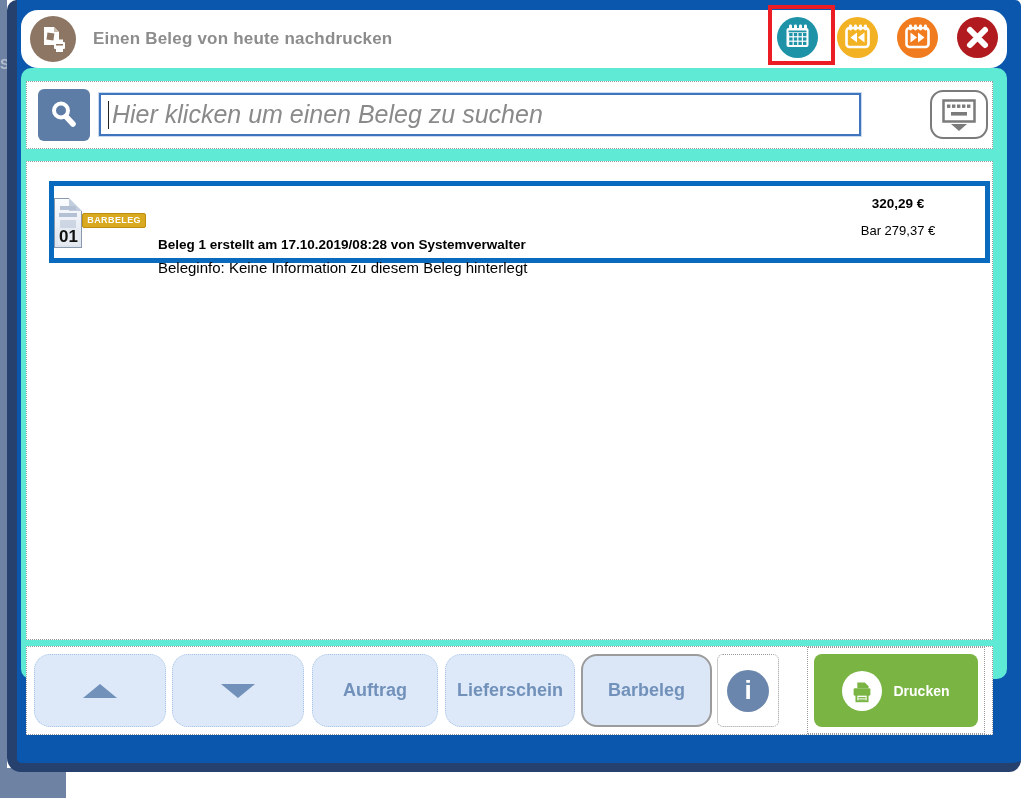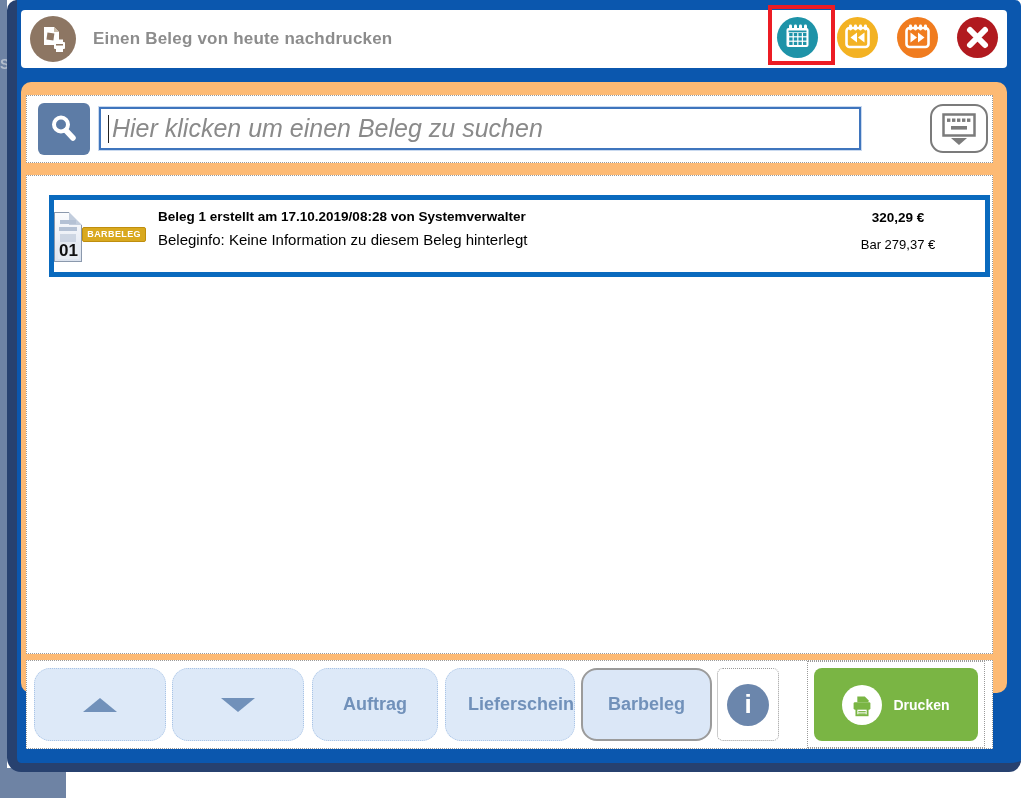--- a/index.html
+++ b/index.html
@@ -10,32 +10,32 @@
   .bg-strip { position:absolute; left:0; top:0; width:7px; height:770px; background:#6e83a4; overflow:visible; }
   .bg-strip .bg-letter { position:absolute; left:0px; top:56px; font-size:14px; font-weight:bold; color:#b3bdcd; }
   .bg-patch { position:absolute; left:0; top:768px; width:66px; height:30px; background:#6e83a4; }
 
   
   .window { position:absolute; left:7px; top:0; width:1014px; height:772px; background:#0b57ae;
             border-left:10px solid #27416f; border-bottom:9px solid #27416f;
             border-radius:10px 6px 12px 14px; }
 
   
-  .titlebar { position:absolute; left:21px; top:10px; width:986px; height:58px; background:#ffffff; border-radius:4px; }
+  .titlebar { position:absolute; left:21px; top:10px; width:986px; height:58px; background:#ffffff; border-radius:17px; }
   .title-icon { position:absolute; left:9px; top:6px; width:46px; height:46px; border-radius:50%; background:#8d7663;
                 display:flex; align-items:center; justify-content:center; }
   .title-text { position:absolute; left:72px; top:0; height:58px; display:flex; align-items:center;
                 font-size:17px; font-weight:bold; color:#8c8c8c; letter-spacing:.2px; }
 
   .toolbar { position:absolute; top:17px; left:777px; display:flex; gap:19px; }
   .tb-btn { width:41px; height:41px; border-radius:50%; display:flex; align-items:center; justify-content:center; }
   .red-box { position:absolute; left:768px; top:5px; width:67px; height:60px; border:4px solid #ec1c24; z-index:60; pointer-events:none; }
 
   
-  .content { position:absolute; left:21px; top:82px; width:986px; height:611px; background:#fdba74; border-radius:10px; }
+  .content { position:absolute; left:21px; top:68px; width:986px; height:611px; background:#5eead4; border-radius:10px; }
 
   .search-area { position:absolute; left:5px; top:13px; width:967px; height:68px; border:1px dotted #9a9a9a; background:#fff; }
   .search-btn { position:absolute; left:11px; top:7px; width:52px; height:52px; background:#5d7ca6; border-radius:6px;
                 display:flex; align-items:center; justify-content:center; }
   .search-input { position:absolute; left:72px; top:11px; width:762px; height:43px; background:#fff;
                   border:2px solid #3f75bd; box-shadow:0 0 0 1px #c9d9ef; display:flex; align-items:center; padding-left:7px; cursor:text; }
   .caret { width:1px; height:28px; background:#222; margin-right:3px; }
   .placeholder { font-style:italic; font-size:25px; color:#8a8a8a; white-space:nowrap; overflow:hidden; }
   .kbd-btn { position:absolute; left:903px; top:8px; width:58px; height:49px; background:#fff;
              border:2px solid #7b7b7b; border-radius:13px; display:flex; flex-direction:column; align-items:center; justify-content:center; }
@@ -47,35 +47,35 @@
           display:flex; align-items:stretch; cursor:pointer; }
   .item-icon-col { width:92px; display:flex; align-items:center; justify-content:center; padding-top:2px; }
   .doc-page { position:relative; width:42px; height:50px; background:linear-gradient(#fbfcfe,#dce3ee); border:1px solid #8b99ad; }
   .doc-fold { position:absolute; right:-1px; top:-1px; width:0; height:0;
               border-style:solid; border-width:0 13px 13px 0; border-color:#fff #fff #c2cddd #fff; }
   .doc-line { position:absolute; left:5px; right:5px; height:4px; background:#b4c1d4; }
   .doc-num { position:absolute; left:3px; bottom:2px; font-size:17px; font-weight:bold; color:#111; background:#e6ebf2; padding:0 1px; line-height:1; }
   .doc-badge { margin-top:-6px; z-index:2; background:#d9a91f; border:1px solid #bf8e0e; border-radius:2px;
                color:#fff; font-size:9px; font-weight:bold; letter-spacing:.4px; padding:1px 4px 2px; }
   .item-text-col { flex:1; padding:9px 6px 6px 12px; display:flex; flex-direction:column; }
-  .item-title { font-size:13.5px; font-weight:bold; color:#000; margin-bottom:7px; }
+  .item-title { font-size:13.5px; font-weight:bold; color:#000; margin-bottom:7px;margin-top:42px; }
   .item-customer { font-size:13px; color:#000; margin-bottom:6px; }
   .item-info { font-size:15px; color:#000; }
   .item-amount-col { width:160px; text-align:center; padding:10px 14px 0 0; }
   .item-amount { font-size:13.5px; font-weight:bold; color:#000; margin-bottom:12px; }
   .item-payment { font-size:13px; color:#000; }
 
   .footer-area { position:absolute; left:5px; top:578px; width:967px; height:89px; border:1px dotted #9a9a9a; background:#fff;
                  display:flex; align-items:center; padding:0 7px; }
   .f-btn { height:73px; background:#dde9f8; border:1px dotted #a9c4e6; border-radius:16px;
            display:flex; align-items:center; justify-content:center;
            color:#7191ba; font-size:18px; font-weight:bold; cursor:pointer; }
   .b-up, .b-down { width:132px; margin-right:6px; }
   .b-auftrag { width:126px; margin-left:2px; margin-right:7px; }
-  .b-lief { width:130px; margin-right:6px;justify-content:flex-end; }
+  .b-lief { width:130px; margin-right:6px; }
   .b-barbeleg { width:131px; background:#dbe7f7; border:2px solid #9b9b9b; }
   .tri-up { width:0; height:0; border-left:17px solid transparent; border-right:17px solid transparent; border-bottom:14px solid #7191ba; }
   .tri-down { width:0; height:0; border-left:17px solid transparent; border-right:17px solid transparent; border-top:14px solid #7191ba; }
   .b-info { width:62px; height:73px; margin-left:5px; background:#fff; border:1px dotted #9a9a9a; border-radius:6px;
             display:flex; align-items:center; justify-content:center; cursor:pointer; }
   .info-circle { width:42px; height:42px; border-radius:50%; background:#6b86ac; color:#fff;
                  display:flex; align-items:center; justify-content:center; font-size:26px; font-weight:bold; }
   .print-wrap { margin-left:auto; border:1px dotted #9a9a9a; background:#fff; padding:6px; }
   .print-btn { width:164px; height:73px; background:#7ab544; border-radius:8px; display:flex; align-items:center; justify-content:center; gap:11px; cursor:pointer; }
   .print-circle { width:40px; height:40px; border-radius:50%; background:#fff; display:flex; align-items:center; justify-content:center; }

